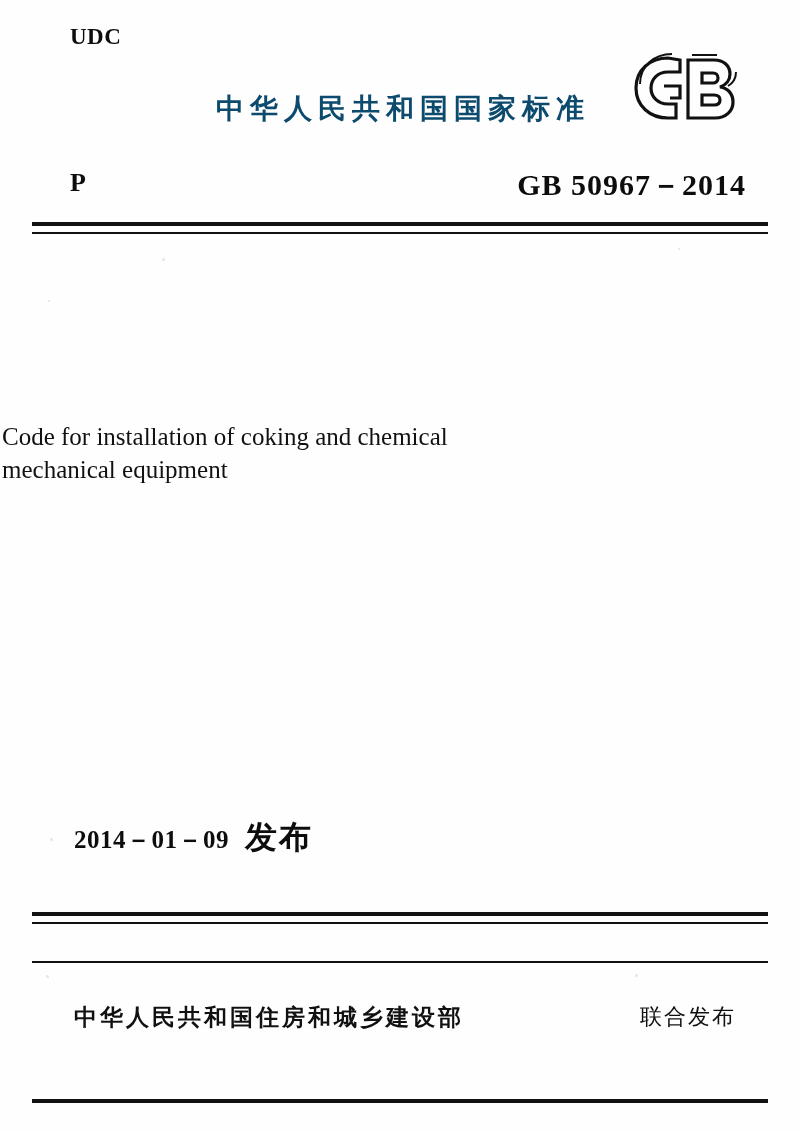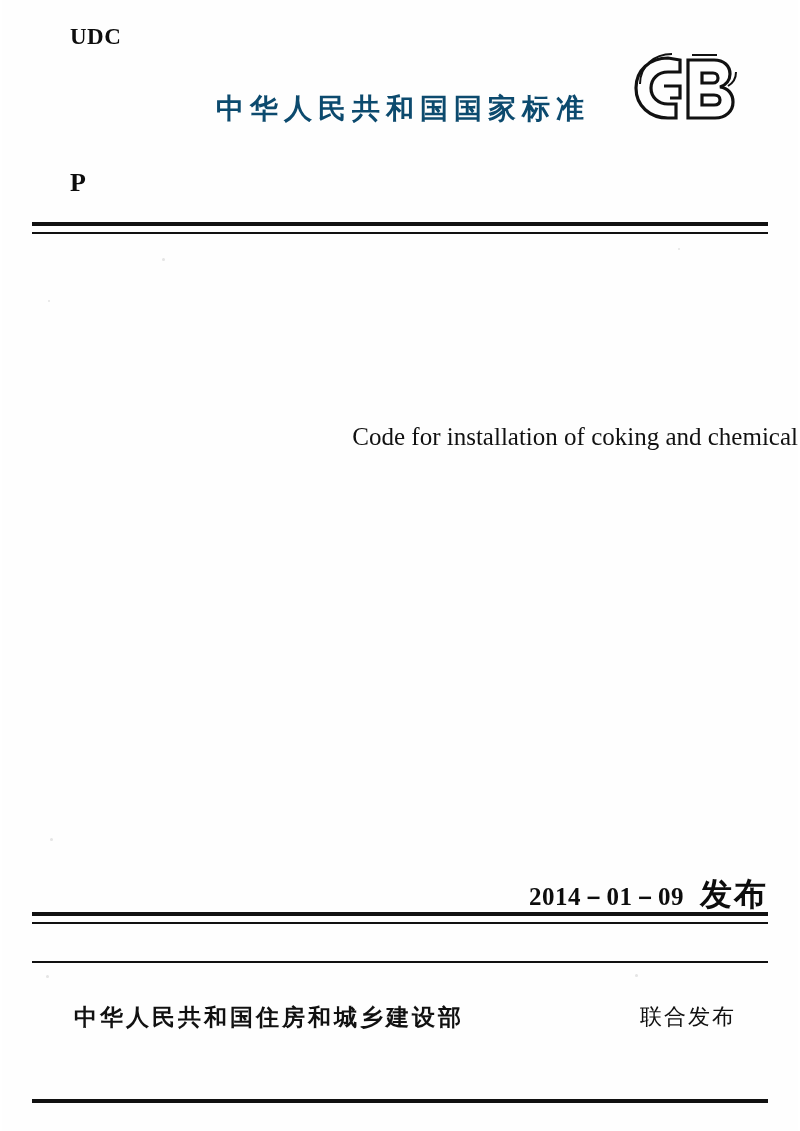--- a/index.html
+++ b/index.html
@@ -108,36 +108,36 @@
     letter-spacing: 4px;
     color: #111;
     text-indent: 4px;
   }
 
   .title-en {
     position: absolute;
     left: 0;
     right: 0;
     top: 420px;
-    text-align: right;
+    text-align: left;
     font-family: "Liberation Serif", serif;
     font-size: 25px;
     line-height: 33px;
     color: #111;
   }
   .title-en div { white-space: nowrap; }
 
   
   .date-row {
     position: absolute;
     left: 30px;
     right: 30px;
-    top: 873px;
+    top: 816px;
     display: flex;
-    justify-content: flex-end;
+    justify-content: space-between;
     align-items: baseline;
     font-family: "Liberation Serif", serif;
     font-weight: bold;
     font-size: 25px;
     color: #0d0d0d;
   }
   .date-cell { display: flex; align-items: baseline; white-space: nowrap; }
   .date-left  { margin-left: 42px; }
   .date-right { margin-right: 30px; }
   .date-num { letter-spacing: 0.5px; }
@@ -219,27 +219,29 @@
 
         <path d="M92 53 L104 53 C108 53 110 55 110 58 C110 61 108 63 104 63 L92 63 Z"></path>
 
         <path d="M82 13 L107 13" stroke-width="2"></path>
         <path d="M126 30 C126 36 123 41 118 44" stroke-width="2"></path>
       </g>
     </svg>
   </div>
 
   <div class="p-letter">P</div>
+  <div class="std-number">GB 50967－2014</div>
 
   <div class="rule rule-thick rule-1"></div>
   <div class="rule rule-thin rule-2"></div>
 
 
   <div class="title-en">
     <div>Code for installation of coking and chemical</div>
+    <div>mechanical equipment</div>
   </div>
 
   <div class="date-row">
     <div class="date-cell date-left">
       <span class="date-num">2014－01－09</span>
       <span class="date-word">发布</span>
     </div>
   </div>
 
   <div class="rule rule-thick rule-3"></div>

